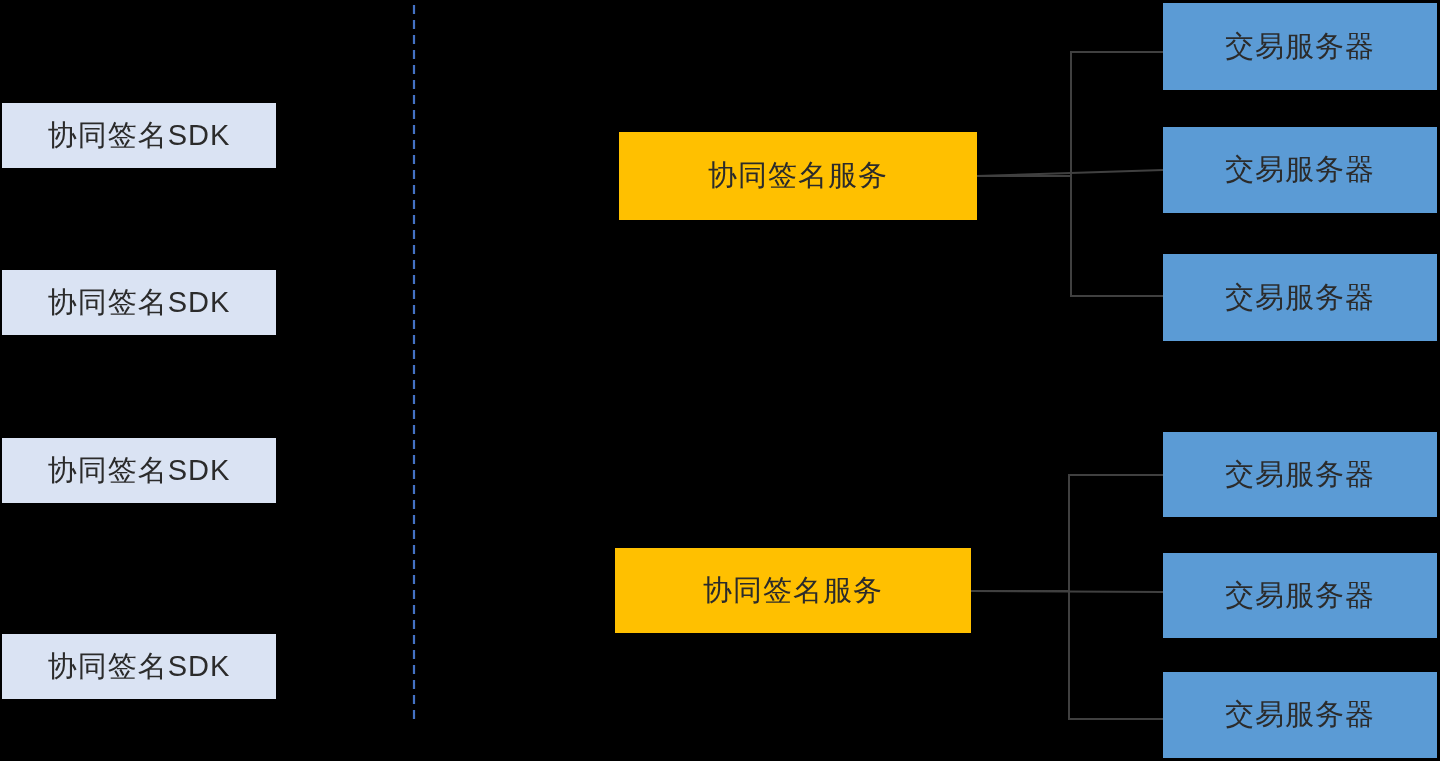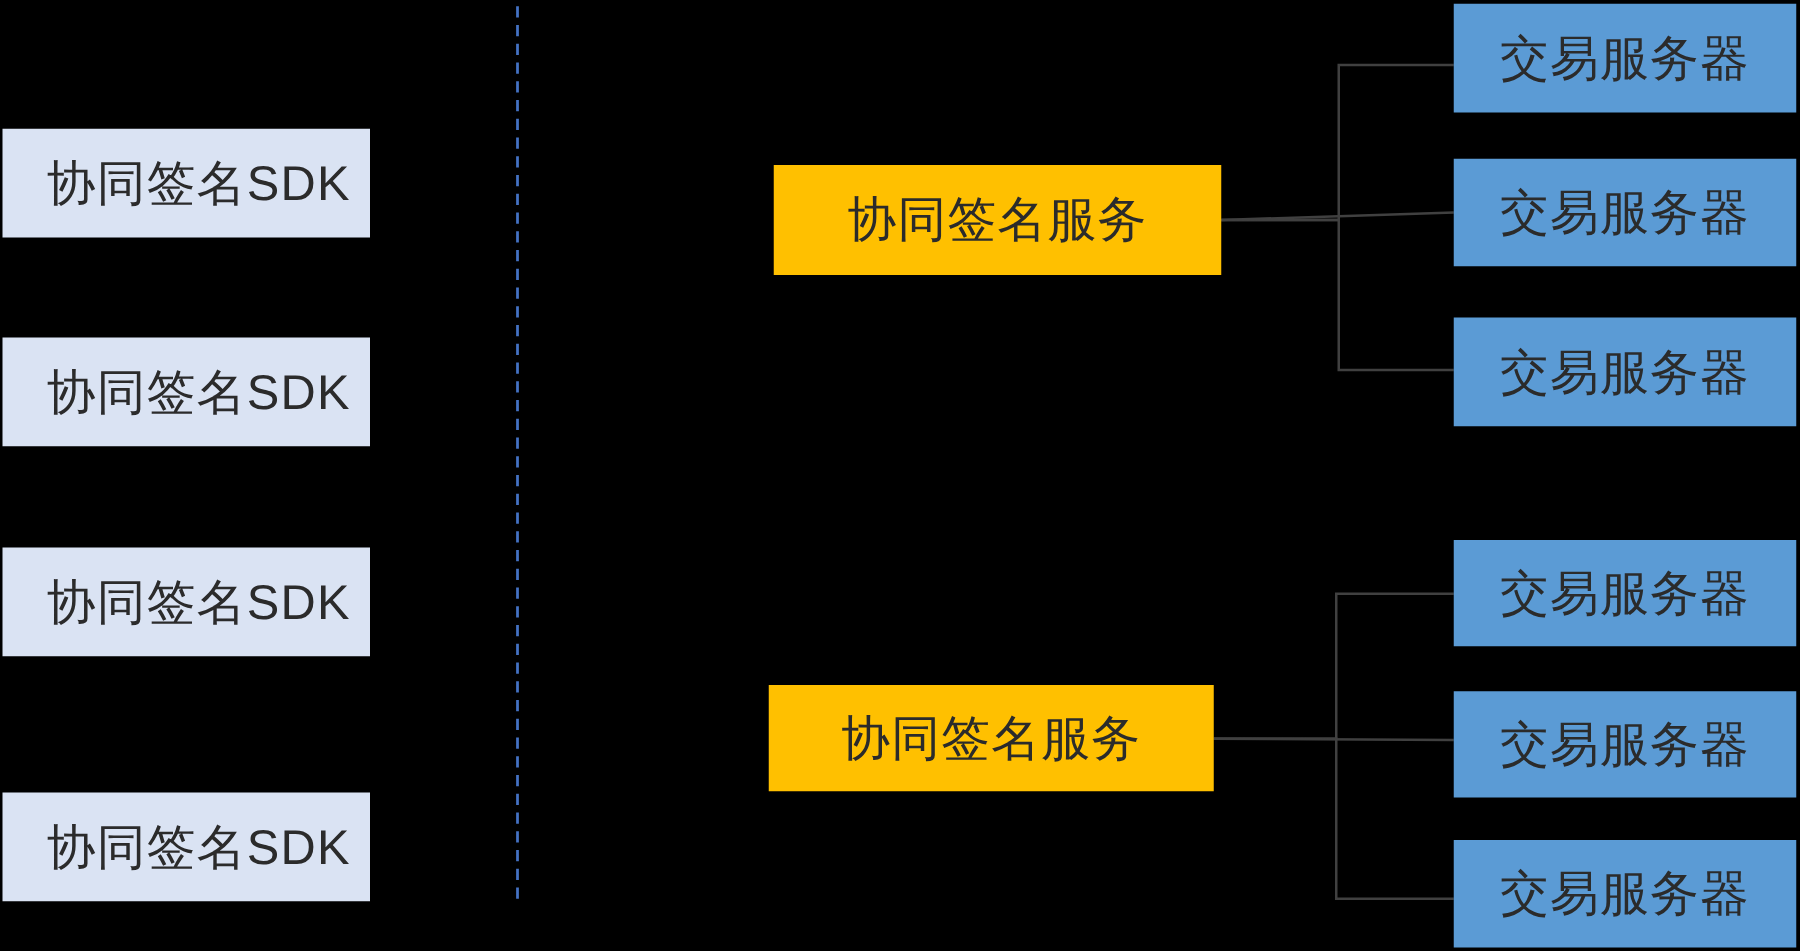--- a/index.html
+++ b/index.html
@@ -41,25 +41,25 @@
     stroke: var(--divider);
     stroke-width: 2.2;
     stroke-dasharray: 9 6;
   }
   .node {
     position: absolute;
     display: flex;
     align-items: center;
     justify-content: center;
     color: var(--box-text);
-    font-size: 39px;
+    font-size: 29px;
     letter-spacing: 1px;
     white-space: nowrap;
   }
-  .node.sdk     { background: var(--sdk-fill);     left: 2px;    width: 274px; height: 87px; padding-left: 20px; }
+  .node.sdk     { background: var(--sdk-fill);     left: 2px;    width: 274px; height: 65px; }
   .node.service { background: var(--service-fill); }
   .node.server  { background: var(--server-fill);  left: 1163px; width: 274px; }
 </style>
 </head>
 <body>
 
 <div id="canvas">
 
   <svg id="wires" viewBox="0 0 1440 761" xmlns="http://www.w3.org/2000/svg">
 

